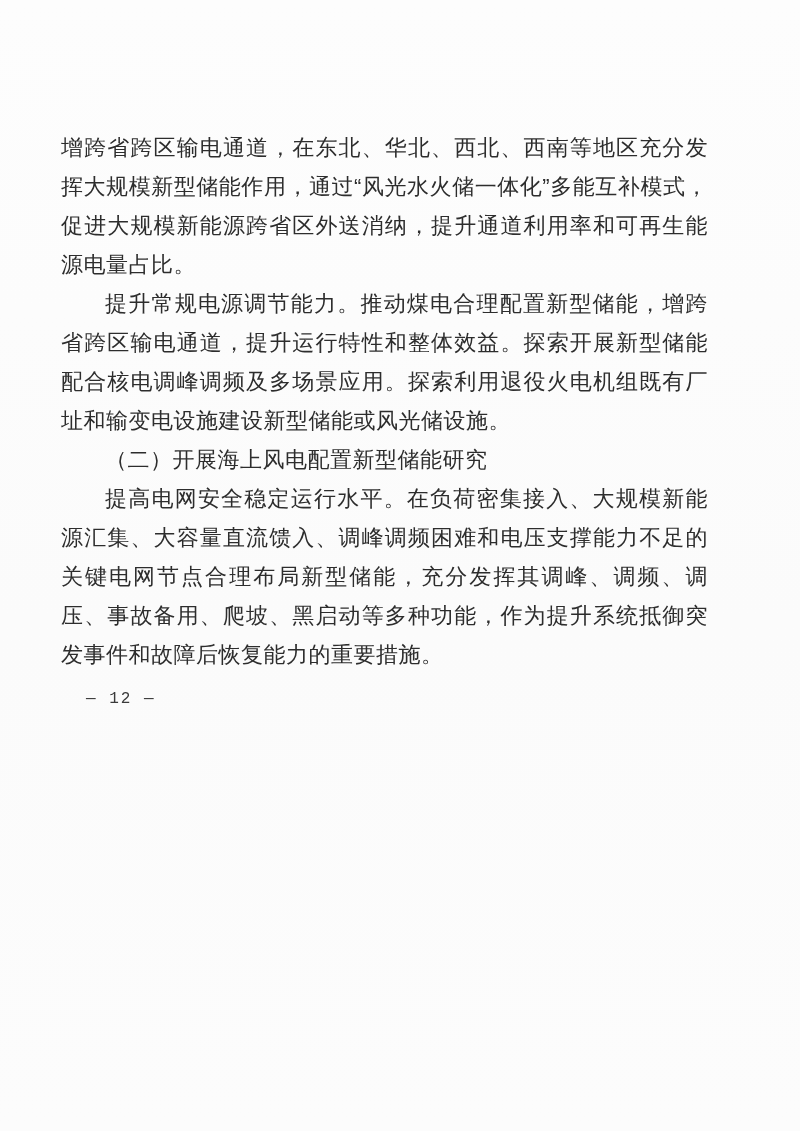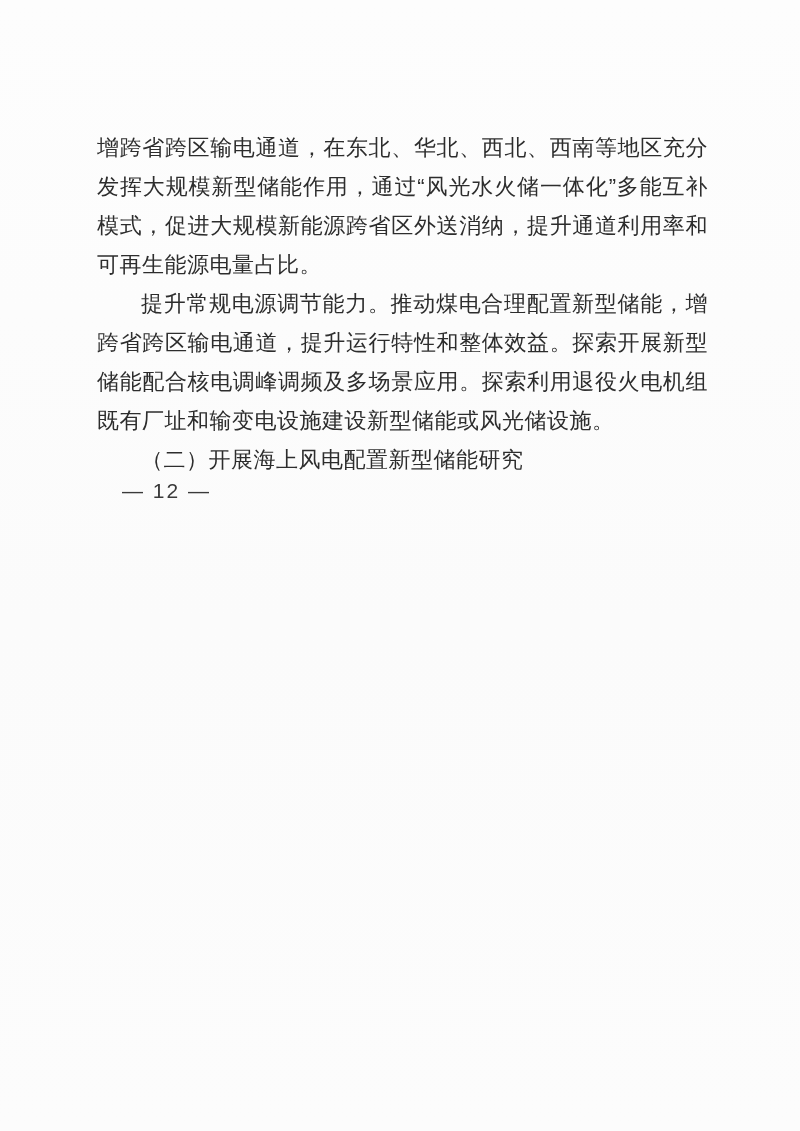--- a/index.html
+++ b/index.html
@@ -13,46 +13,48 @@
     font-family: "Liberation Sans", "DejaVu Sans", sans-serif;
     color: #2d2d2d;
     overflow: hidden;
   }
   .page {
     position: relative;
     width: 800px;
     height: 1131px;
     background: linear-gradient(180deg, #fdfdfd 0%, #fbfbfb 55%, #fcfcfc 100%);
     box-sizing: border-box;
-    padding: 128px 92px 0 97px;
+    padding: 128px 92px 0 61px;
   }
   .doc-body p {
     margin: 0;
     font-size: 22px;
     line-height: 39px;
     font-weight: 500;
     text-align: justify;
     text-justify: inter-ideograph;
     letter-spacing: 0.5px;
     color: #2d2d2d;
   }
   .doc-body p.indent {
     text-indent: 2em;
   }
   .page-number {
+    margin-top: 16px;
     margin-left: 25px;
-    font-family: Liberation Sans, sans-serif;
-    font-size: 21px;
+    font-family: Liberation Mono, monospace;
+    font-size: 16px;
     color: #3a3a3a;
     letter-spacing: 2px;
   }
 </style>
 </head>
 <body>
 
 <div class="page">
   <div class="doc-body">
     <p>增跨省跨区输电通道，在东北、华北、西北、西南等地区充分发挥大规模新型储能作用，通过“风光水火储一体化”多能互补模式，促进大规模新能源跨省区外送消纳，提升通道利用率和可再生能源电量占比。</p>
     <p class="indent">提升常规电源调节能力。推动煤电合理配置新型储能，增跨省跨区输电通道，提升运行特性和整体效益。探索开展新型储能配合核电调峰调频及多场景应用。探索利用退役火电机组既有厂址和输变电设施建设新型储能或风光储设施。</p>
     <p class="indent">（二）开展海上风电配置新型储能研究</p>
+    <p class="indent">提高电网安全稳定运行水平。在负荷密集接入、大规模新能源汇集、大容量直流馈入、调峰调频困难和电压支撑能力不足的关键电网节点合理布局新型储能，充分发挥其调峰、调频、调压、事故备用、爬坡、黑启动等多种功能，作为提升系统抵御突发事件和故障后恢复能力的重要措施。</p>
   </div>
   <div class="page-number">— 12 —</div>
 </div>
 
 </body></html>

